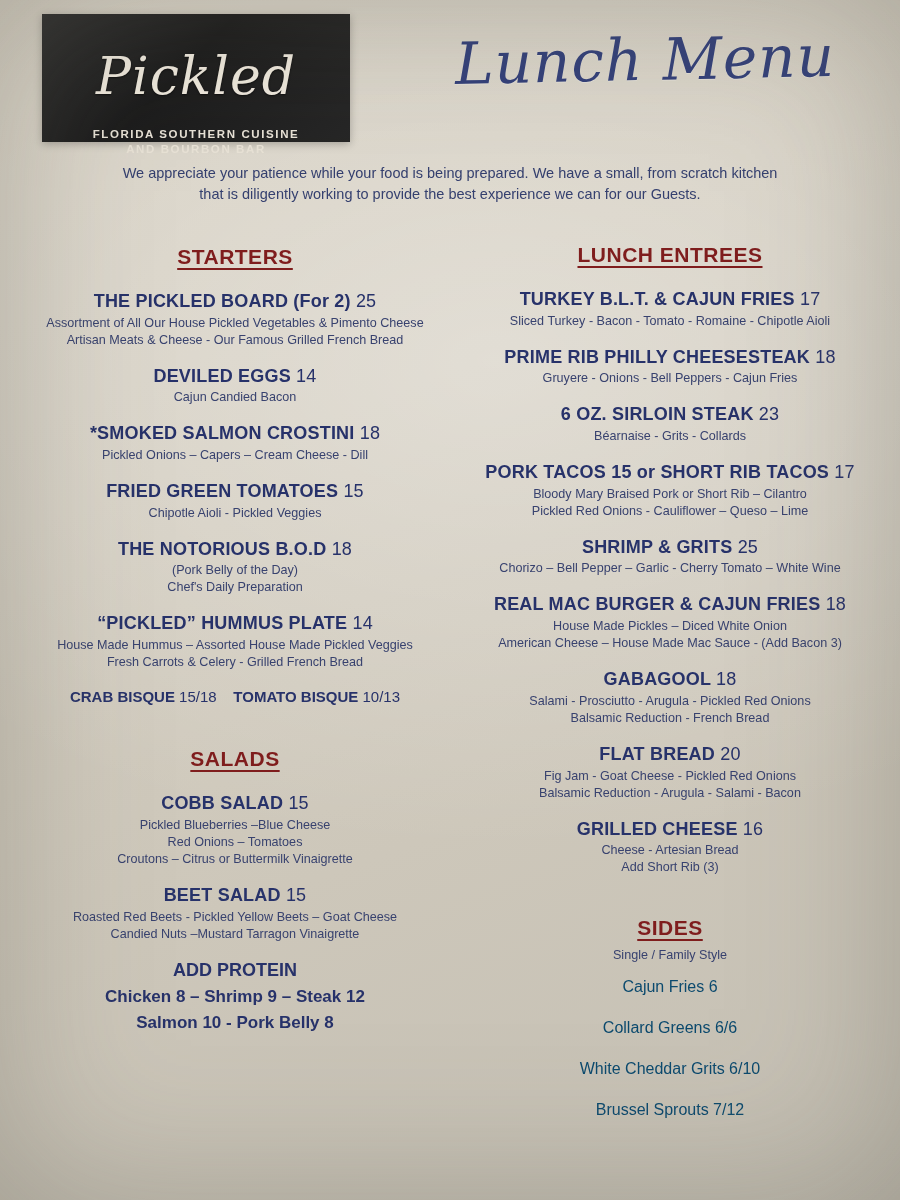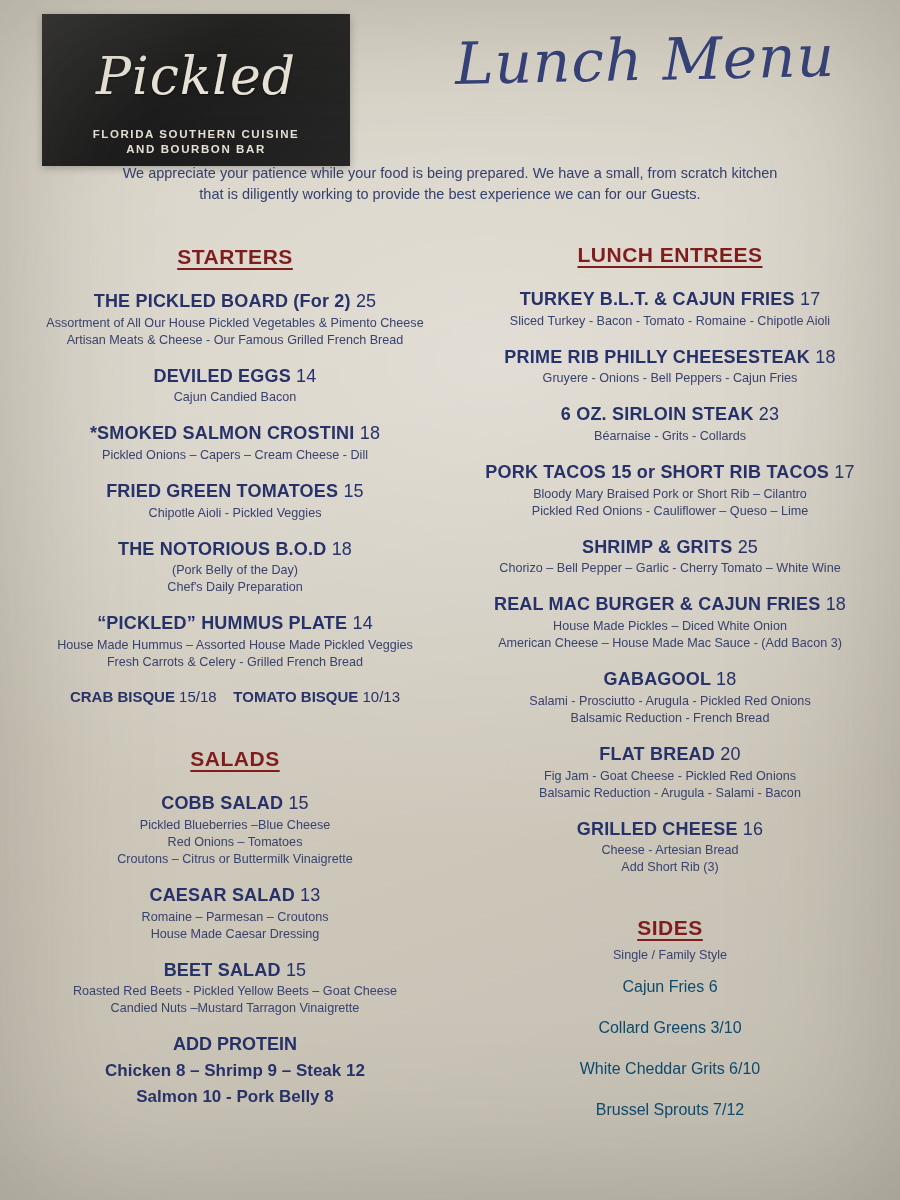--- a/index.html
+++ b/index.html
@@ -29,21 +29,21 @@
     box-shadow: inset 0 0 160px rgba(90,85,75,0.35);
     pointer-events: none;
   }
 
   
   .logo-box {
     position: absolute;
     left: 42px;
     top: 14px;
     width: 308px;
-    height: 152px;
+    height: 128px;
     background: linear-gradient(135deg, #2c2c2c 0%, #1b1b1b 45%, #262626 100%);
     box-shadow: 0 2px 8px rgba(0,0,0,0.25);
   }
   .logo-script {
     color: #efe9dd;
     font-family: "DejaVu Serif", serif;
     font-style: italic;
     font-size: 52px;
     text-align: center;
     margin-top: 32px;
@@ -229,25 +229,20 @@
   <div class="salads-wrap">
     <div class="section-head">SALADS</div>
 
     <div class="item">
       <div class="item-name"><span>COBB SALAD</span> <span class="price">15</span></div>
       <div class="item-desc"><span style="white-space:pre-line">Pickled Blueberries –Blue Cheese
 Red Onions – Tomatoes
 Croutons – Citrus  or Buttermilk Vinaigrette</span></div>
     </div>
 
-    <div class="item">
-      <div class="item-name"><span>CAESAR SALAD</span> <span class="price">13</span></div>
-      <div class="item-desc"><span style="white-space:pre-line">Romaine – Parmesan – Croutons
-House Made Caesar Dressing</span></div>
-    </div>
 
     <div class="item">
       <div class="item-name"><span>BEET SALAD</span> <span class="price">15</span></div>
       <div class="item-desc"><span style="white-space:pre-line">Roasted Red Beets -  Pickled Yellow Beets – Goat Cheese
 Candied Nuts –Mustard Tarragon Vinaigrette</span></div>
     </div>
 
     <div class="add-protein-head">ADD PROTEIN</div>
     <div class="add-protein-line">Chicken 8 – Shrimp 9 – Steak 12</div>
     <div class="add-protein-line">Salmon 10 - Pork Belly 8</div>
@@ -305,19 +300,19 @@
   <div class="item">
     <div class="item-name"><span>GRILLED  CHEESE</span> <span class="price">16</span></div>
     <div class="item-desc"><span style="white-space:pre-line">Cheese - Artesian Bread
 Add Short Rib (3)</span></div>
   </div>
 
   <div class="sides-wrap">
     <div class="section-head">SIDES</div>
     <div class="sides-sub">Single / Family Style</div>
     <div class="side-line">Cajun Fries 6</div>
-    <div class="side-line">Collard Greens  3/10</div>
+    <div class="side-line">Collard Greens  6/6</div>
     <div class="side-line">White Cheddar Grits 6/10</div>
     <div class="side-line">Brussel Sprouts  7/12</div>
   </div>
 </div>
 
 <div class="vignette"></div>
 
 </body></html>

